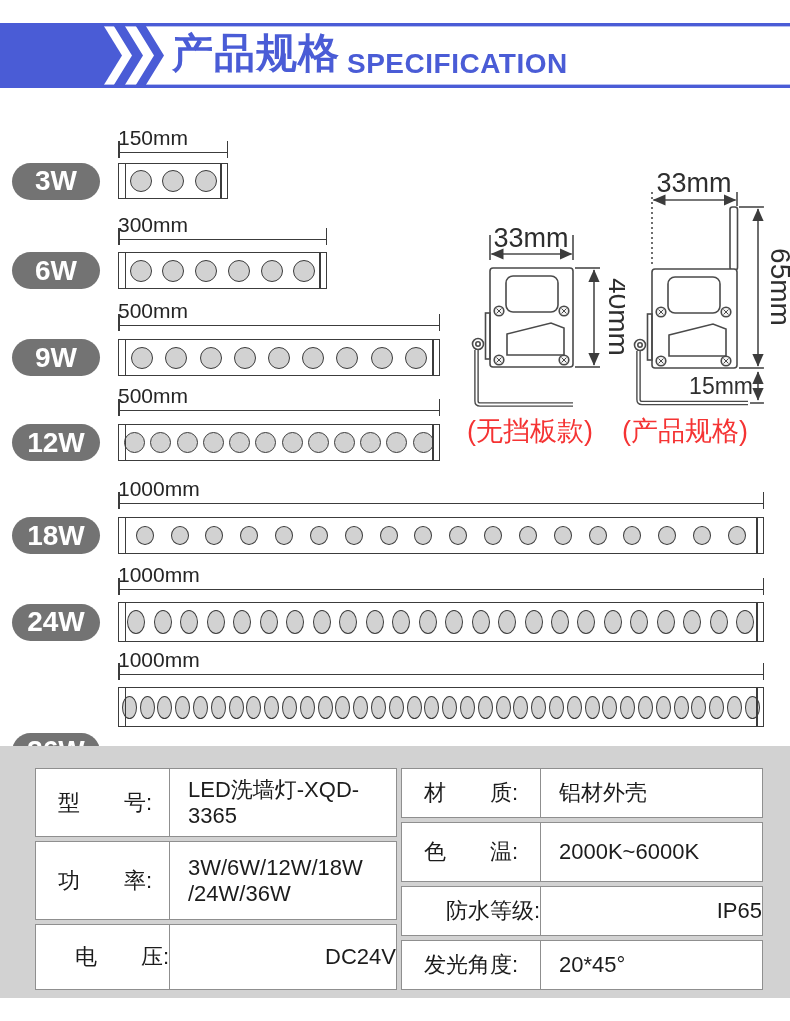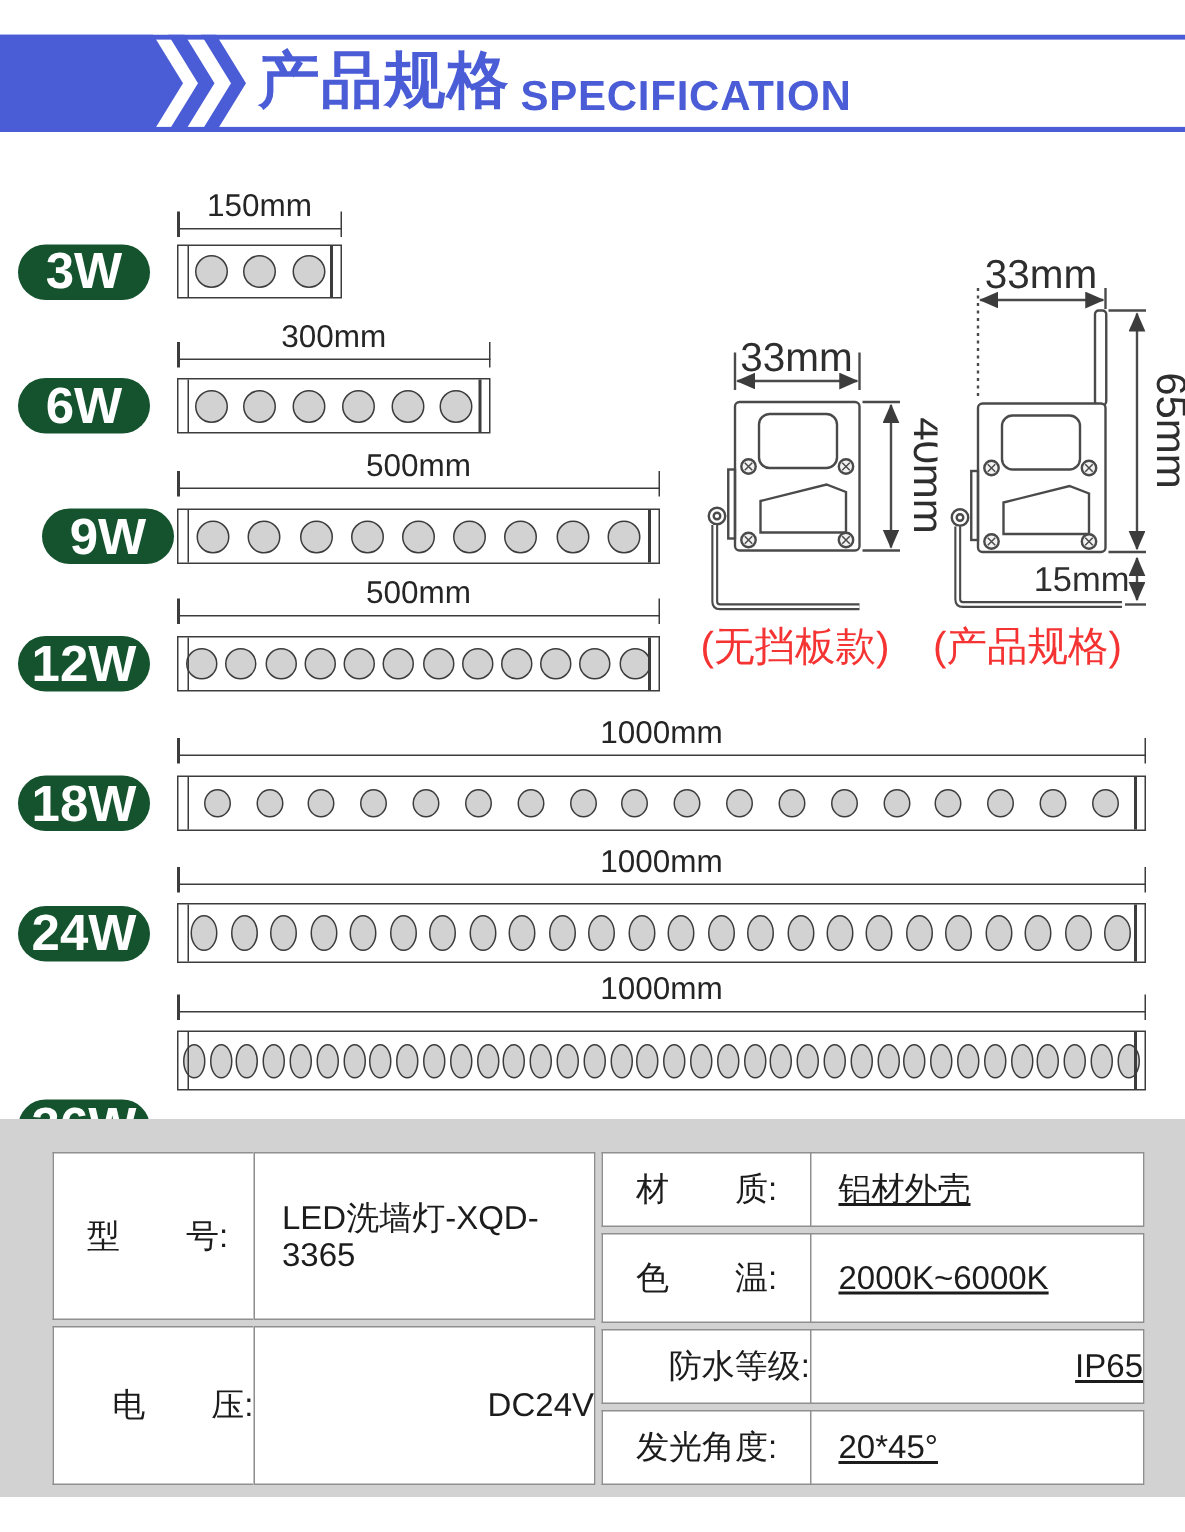--- a/index.html
+++ b/index.html
@@ -15,26 +15,26 @@
     position:absolute; left:172px; top:33px; font-size:41px; font-weight:700;
     color:#4a5cd6; line-height:1; letter-spacing:1px; white-space:nowrap;
   }
   .title-en {
     position:absolute; left:347px; top:50px; font-size:28px; font-weight:700;
     color:#4a5cd6; line-height:1; letter-spacing:0.5px; white-space:nowrap;
   }
   
   .badge {
     position:absolute; width:88px; height:37px; border-radius:19px;
-    background:#14532d; color:#fff; font-size:34px; font-weight:700;
+    background:#737373; color:#fff; font-size:28px; font-weight:700;
     display:flex; align-items:center; justify-content:center; line-height:1;
   }
   .dim {
     position:absolute; height:26px; border-bottom:1.6px solid #3c3c3c;
-    display:flex; align-items:flex-end; justify-content:center;
+    display:flex; align-items:flex-end; justify-content:flex-start;
   }
   .dim::before, .dim::after {
     content:""; position:absolute; bottom:-6px; width:1.5px; height:17px; background:#3c3c3c;
   }
   .dim::before { left:0; } .dim::after { right:0; }
   .dim span { font-size:21px; line-height:1; padding-bottom:4px; color:#252525; white-space:nowrap; }
   .bar {
     position:absolute; background:#fff; border:1.8px solid #3c3c3c;
     display:flex; align-items:center; justify-content:space-evenly; box-sizing:border-box;
   }
@@ -54,21 +54,21 @@
   table.spec { border-collapse:separate; border-spacing:0 4px; margin-top:-4px; }
   table.spec td {
     background:#fff; border:1px solid #8f8f8f; font-size:22px; color:#1c1c1c;
     padding:0 0 0 18px; vertical-align:middle; line-height:1.15;
   }
   table.spec td.lbl { border-right:none; padding-left:22px; white-space:nowrap; }
   table.spec td.val { border-left:1px solid #8f8f8f; white-space:pre-line; }
   .t-left td.lbl { width:111px; min-width:111px; }
   .t-left td.val { width:208px; min-width:208px; }
   .t-right td.lbl { width:116px; min-width:116px; }
-  .t-right td.val { width:203px; min-width:203px;text-decoration:underline; }
+  .t-right td.val { width:203px; min-width:203px; }
   tr.r1 td { height:48px; } tr.r2 td { height:58px; } tr.r3 td { height:48px;text-align:right; } tr.r4 td { height:48px; }
 </style>
 </head>
 <body>
 
 <div class="page">
 
   <svg class="banner" viewBox="0 0 790 65" aria-hidden="true">
     <defs>
       <marker id="ah" markerWidth="9" markerHeight="8" refX="7.5" refY="3.5" orient="auto-start-reverse">
@@ -108,21 +108,21 @@
         <i class="cap r"></i>
       <span class="dot" style="width: 22px; height: 22px;"></span>
           <span class="dot" style="width: 22px; height: 22px;"></span>
           <span class="dot" style="width: 22px; height: 22px;"></span>
           <span class="dot" style="width: 22px; height: 22px;"></span>
           <span class="dot" style="width: 22px; height: 22px;"></span>
           <span class="dot" style="width: 22px; height: 22px;"></span>
         </div>
     </div>
       <div>
-      <div class="badge" style="left: 28px; top: 339px;">9W</div>
+      <div class="badge" style="left: 12px; top: 339px;">9W</div>
       <div class="dim" style="left: 118px; top: 299px; width: 322px;">
           <span>500mm</span>
         </div>
       <div class="bar" style="left: 118px; top: 339px; width: 322px; height: 37px;">
         <i class="cap l"></i>
         <i class="cap r"></i>
       <span class="dot" style="width: 22px; height: 22px;"></span>
           <span class="dot" style="width: 22px; height: 22px;"></span>
           <span class="dot" style="width: 22px; height: 22px;"></span>
           <span class="dot" style="width: 22px; height: 22px;"></span>
@@ -328,20 +328,25 @@
   <div class="xsec-caption" style="left:600px; top:417px;">(产品规格)</div>
 
   <div class="table-band"></div>
   <div class="spec-wrap">
     <table class="spec t-left">
         <tbody id="tbl-left">
           <tr class="r1">
             <td class="lbl">型　　号:</td>
             <td class="val">LED洗墙灯-XQD-3365</td>
           </tr>
+          <tr class="r2">
+            <td class="lbl">功　　率:</td>
+            <td class="val">3W/6W/12W/18W
+/24W/36W</td>
+          </tr>
           <tr class="r3">
             <td class="lbl">电　　压:</td>
             <td class="val">DC24V</td>
           </tr>
         </tbody>
       </table>
     <table class="spec t-right">
         <tbody id="tbl-right">
           <tr class="r1">
             <td class="lbl">材　　质:</td>

